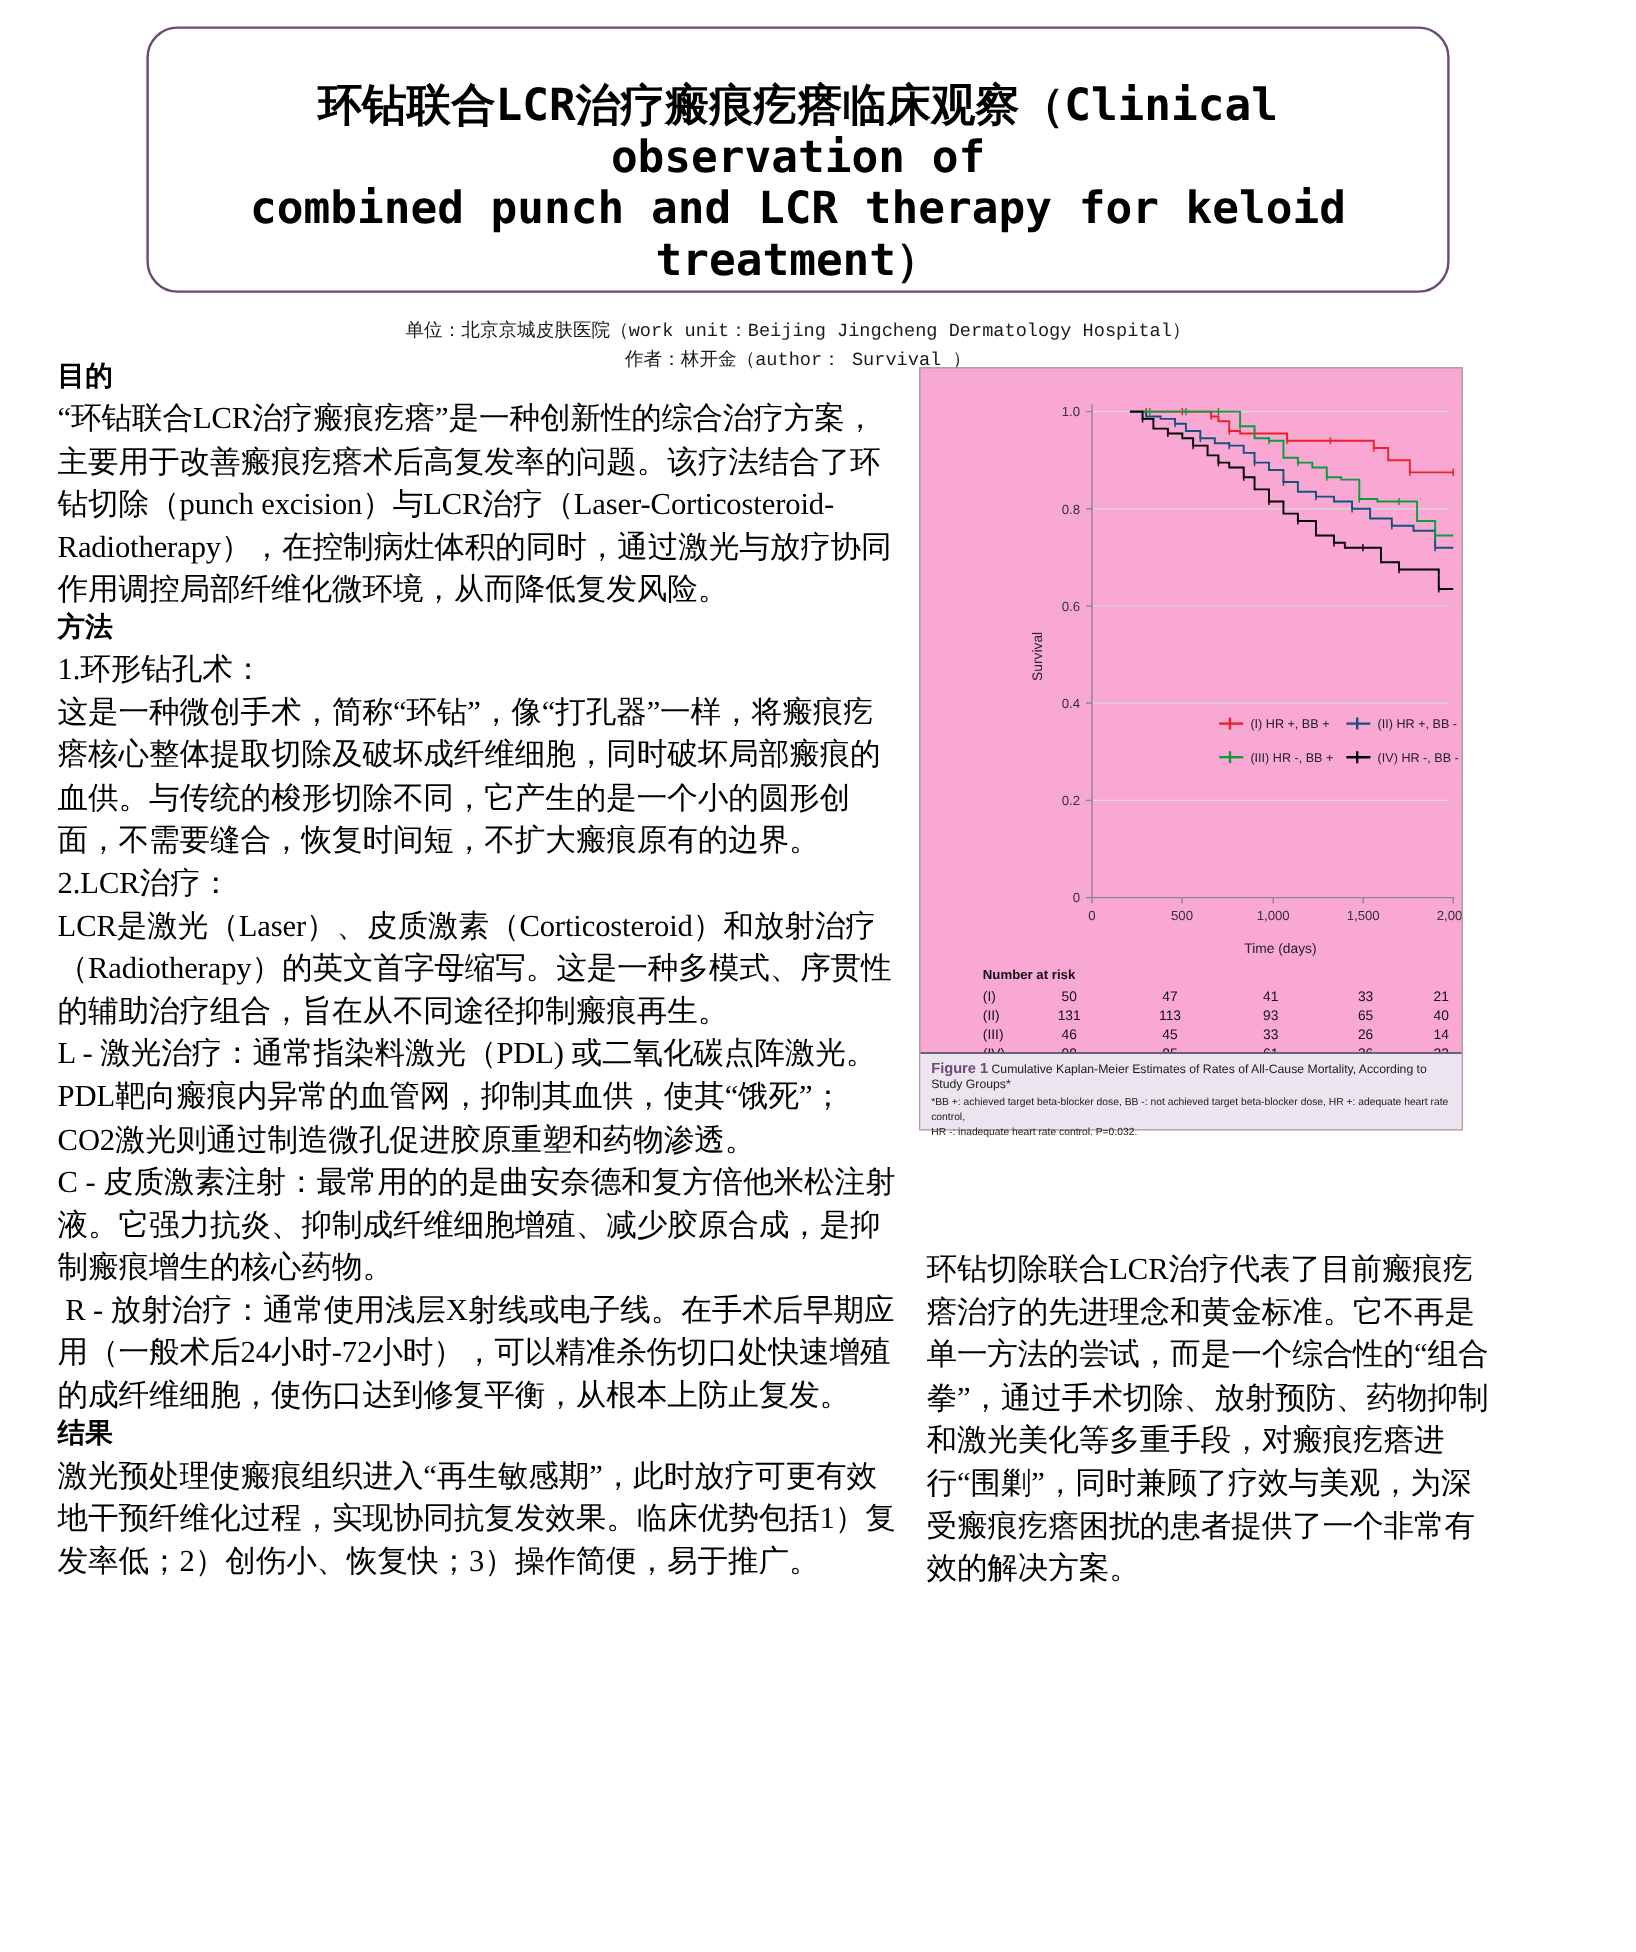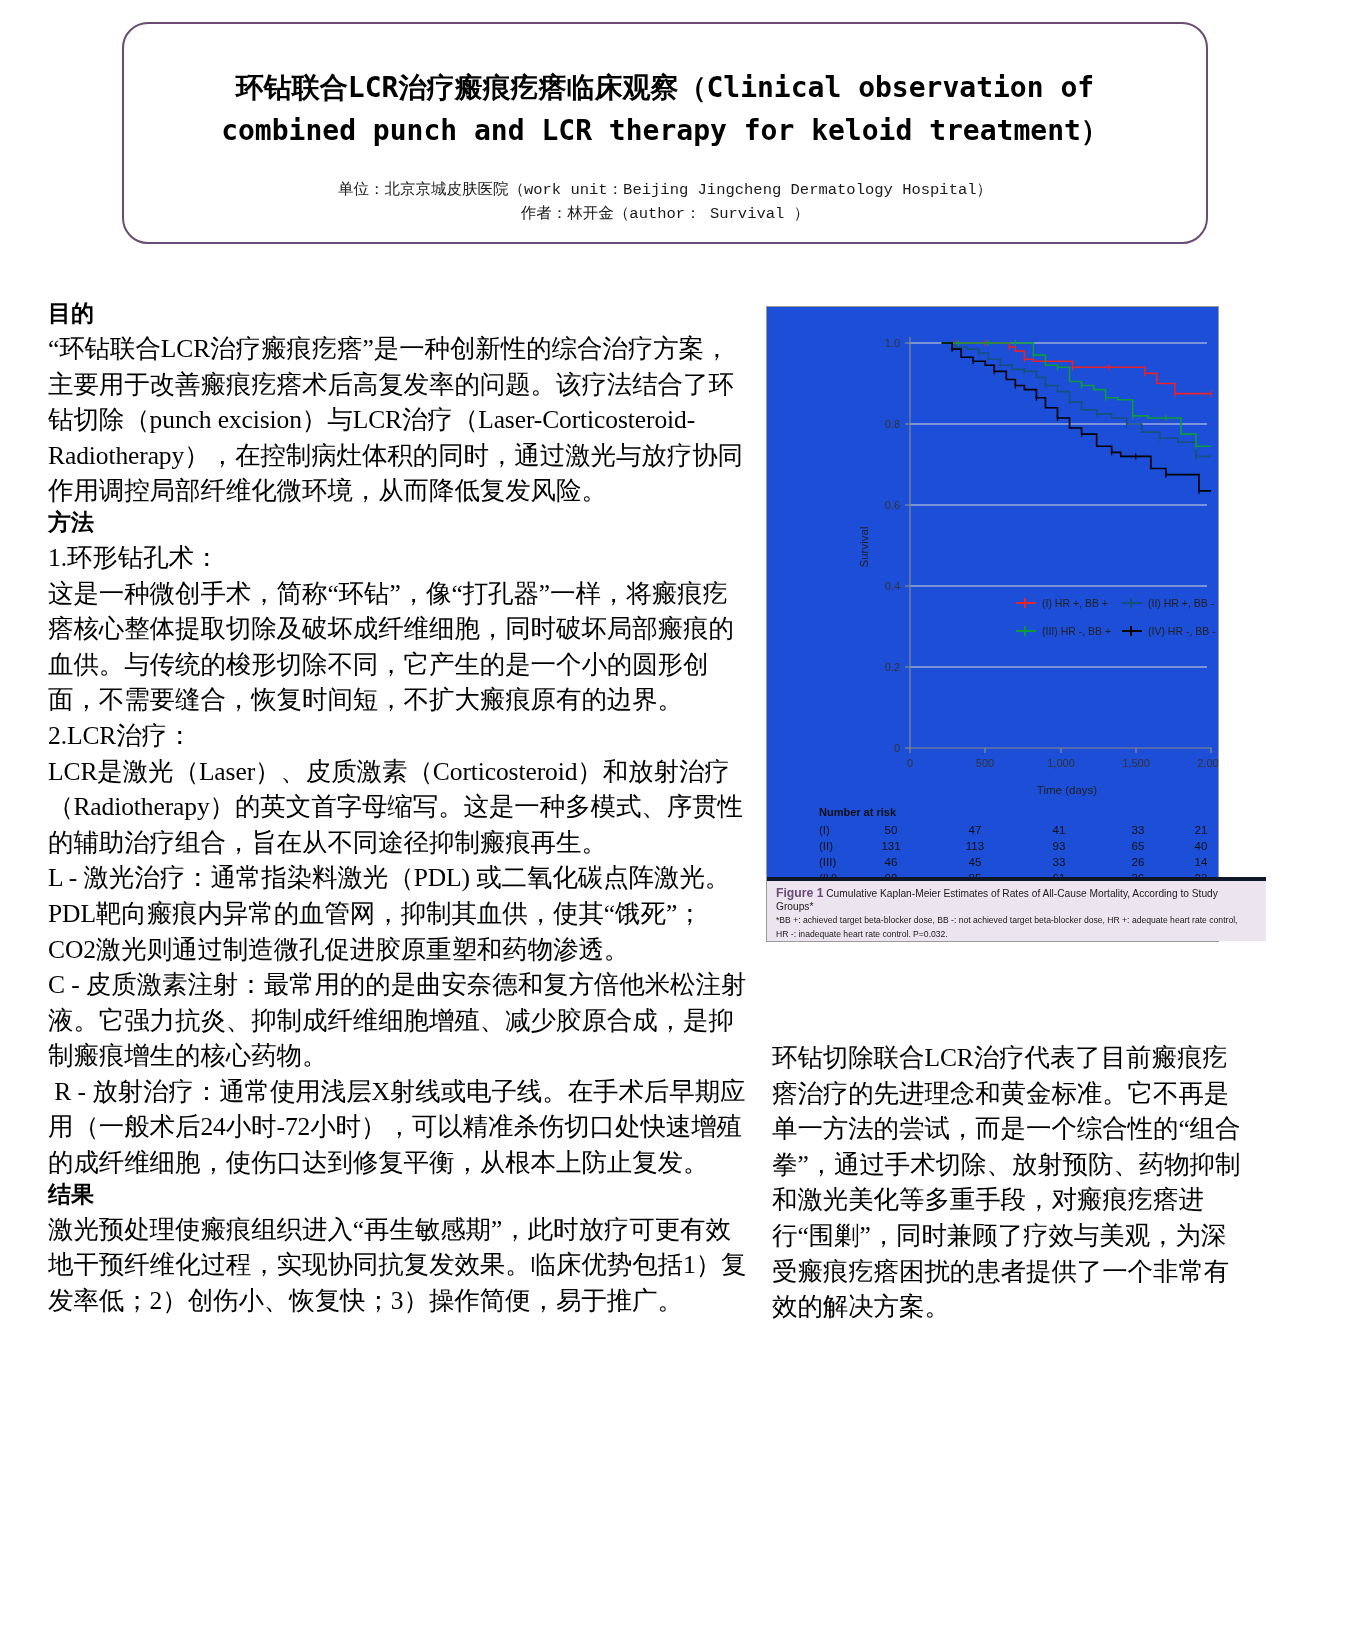--- a/index.html
+++ b/index.html
@@ -24,21 +24,21 @@
     width: 1086px;
     height: 222px;
     border: 2px solid #6b4a74;
     border-radius: 26px;
     background: #ffffff;
     box-sizing: border-box;
   }
   .title-main {
     font-family: "DejaVu Sans Mono", monospace;
     font-weight: bold;
-    font-size: 28px;
+    font-size: 37px;
     line-height: 43px;
     text-align: center;
     color: #000000;
     margin-top: 42px;
     padding: 0 18px;
     letter-spacing: 0px;
   }
   .title-sub {
     text-align: center;
     font-family: Liberation Mono, monospace;
@@ -72,38 +72,38 @@
   }
 
   
   .figure-box {
     position: absolute;
     left: 766px;
     top: 306px;
     width: 453px;
     height: 636px;
     border: 1px solid #9a9a9a;
-    background: #1d4ed8;
+    background: #f9a8d4;
     box-sizing: border-box;
   }
   .plot-area {
     position: absolute;
     left: 0;
     top: 0;
     width: 451px;
     height: 570px;
   }
   .caption-band {
     position: absolute;
     left: 0;
     bottom: 0;
-    width: 499px;
+    width: 451px;
     height: 64px;
     background: #ece4ee;
-    border-top: 4px solid #0f172a;
+    border-top: 1px solid #0f172a;
     box-sizing: border-box;
     padding: 6px 8px 4px 9px;
   }
   .cap-line1 {
     font-size: 10.2px;
     line-height: 13px;
     color: #1a1a1a;
   }
   .cap-line1 b {
     color: #6b4a74;

